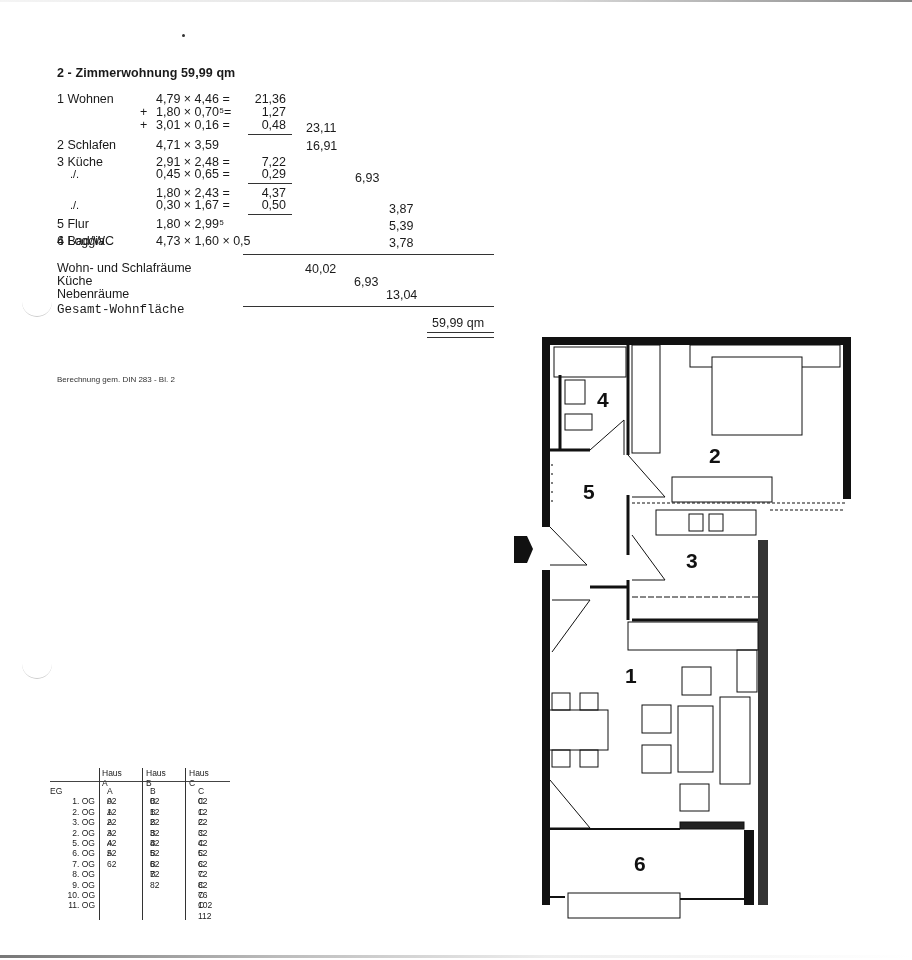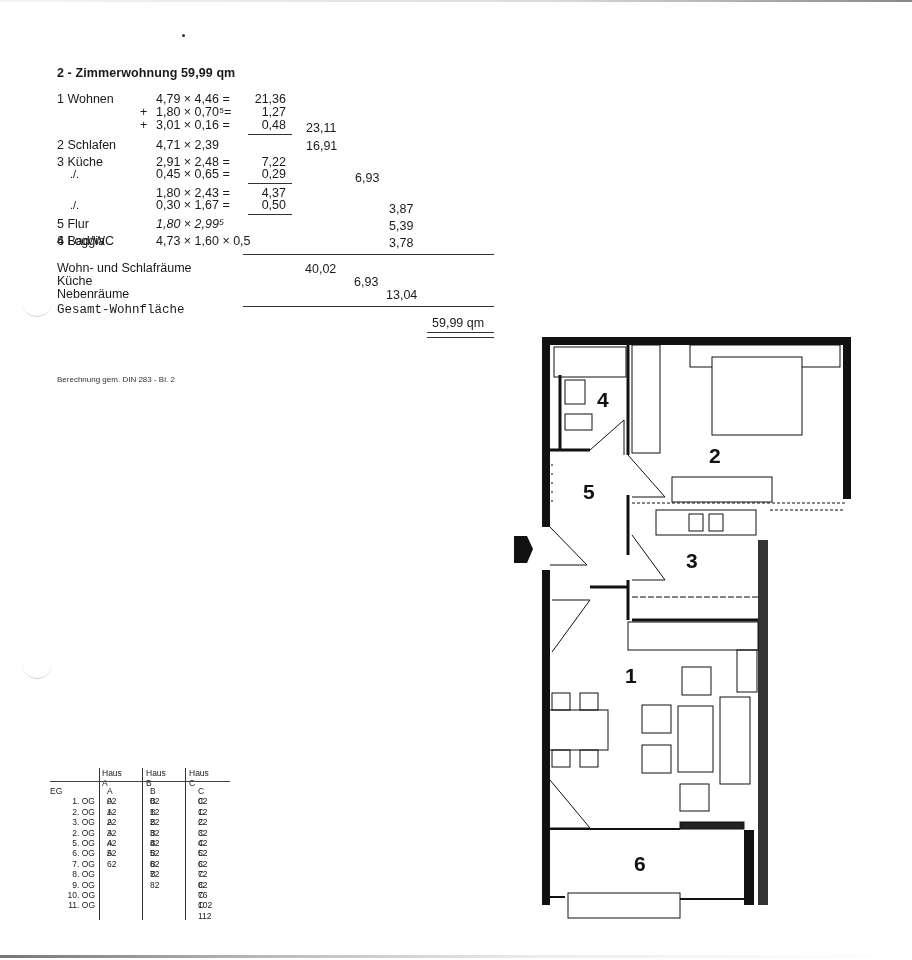--- a/index.html
+++ b/index.html
@@ -48,21 +48,21 @@
   <div class="t" style="left:140px;top:106px;">+</div>
   <div class="t" style="left:156px;top:106px;">1,80 × 0,70⁵=</div>
   <div class="t r" style="left:242px;top:106px;width:44px;">1,27</div>
   <div class="t" style="left:140px;top:119px;">+</div>
   <div class="t" style="left:156px;top:119px;">3,01 × 0,16 =</div>
   <div class="t r" style="left:242px;top:119px;width:44px;">0,48</div>
   <div class="ul" style="left:248px;top:134px;width:44px;"></div>
   <div class="t" style="left:306px;top:122px;">23,11</div>
 
   <div class="t" style="left:57px;top:139px;">2 Schlafen</div>
-  <div class="t" style="left:156px;top:139px;">4,71 × 2,39</div>
+  <div class="t" style="left:156px;top:139px;">4,71 × 3,59</div>
   <div class="t" style="left:306px;top:140px;">16,91</div>
 
   <div class="t" style="left:57px;top:156px;">3 Küche</div>
   <div class="t" style="left:156px;top:156px;">2,91 × 2,48 =</div>
   <div class="t r" style="left:242px;top:156px;width:44px;">7,22</div>
   <div class="t" style="left:70px;top:168px;font-size:11px;">./.</div>
   <div class="t" style="left:156px;top:168px;">0,45 × 0,65 =</div>
   <div class="t r" style="left:242px;top:168px;width:44px;">0,29</div>
   <div class="ul" style="left:248px;top:183px;width:44px;"></div>
   <div class="t" style="left:355px;top:172px;">6,93</div>
@@ -70,21 +70,21 @@
   <div class="t" style="left:57px;top:187px;margin-top:48px;">4 Bad/WC</div>
   <div class="t" style="left:156px;top:187px;">1,80 × 2,43 =</div>
   <div class="t r" style="left:242px;top:187px;width:44px;">4,37</div>
   <div class="t" style="left:70px;top:199px;font-size:11px;">./.</div>
   <div class="t" style="left:156px;top:199px;">0,30 × 1,67 =</div>
   <div class="t r" style="left:242px;top:199px;width:44px;">0,50</div>
   <div class="ul" style="left:248px;top:214px;width:44px;"></div>
   <div class="t" style="left:389px;top:203px;">3,87</div>
 
   <div class="t" style="left:57px;top:218px;">5 Flur</div>
-  <div class="t" style="left:156px;top:218px;font-style:italic;">1,80 × 2,99⁵</div>
+  <div class="t" style="left:156px;top:218px;">1,80 × 2,99⁵</div>
   <div class="t" style="left:389px;top:220px;">5,39</div>
 
   <div class="t" style="left:57px;top:235px;">6 Loggia</div>
   <div class="t" style="left:156px;top:235px;">4,73 × 1,60 × 0,5</div>
   <div class="t" style="left:389px;top:237px;">3,78</div>
 
   <div class="ul" style="left:243px;top:254px;width:251px;"></div>
 
   <div class="t" style="left:57px;top:262px;">Wohn- und Schlafräume</div>
   <div class="t" style="left:305px;top:263px;">40,02</div>

